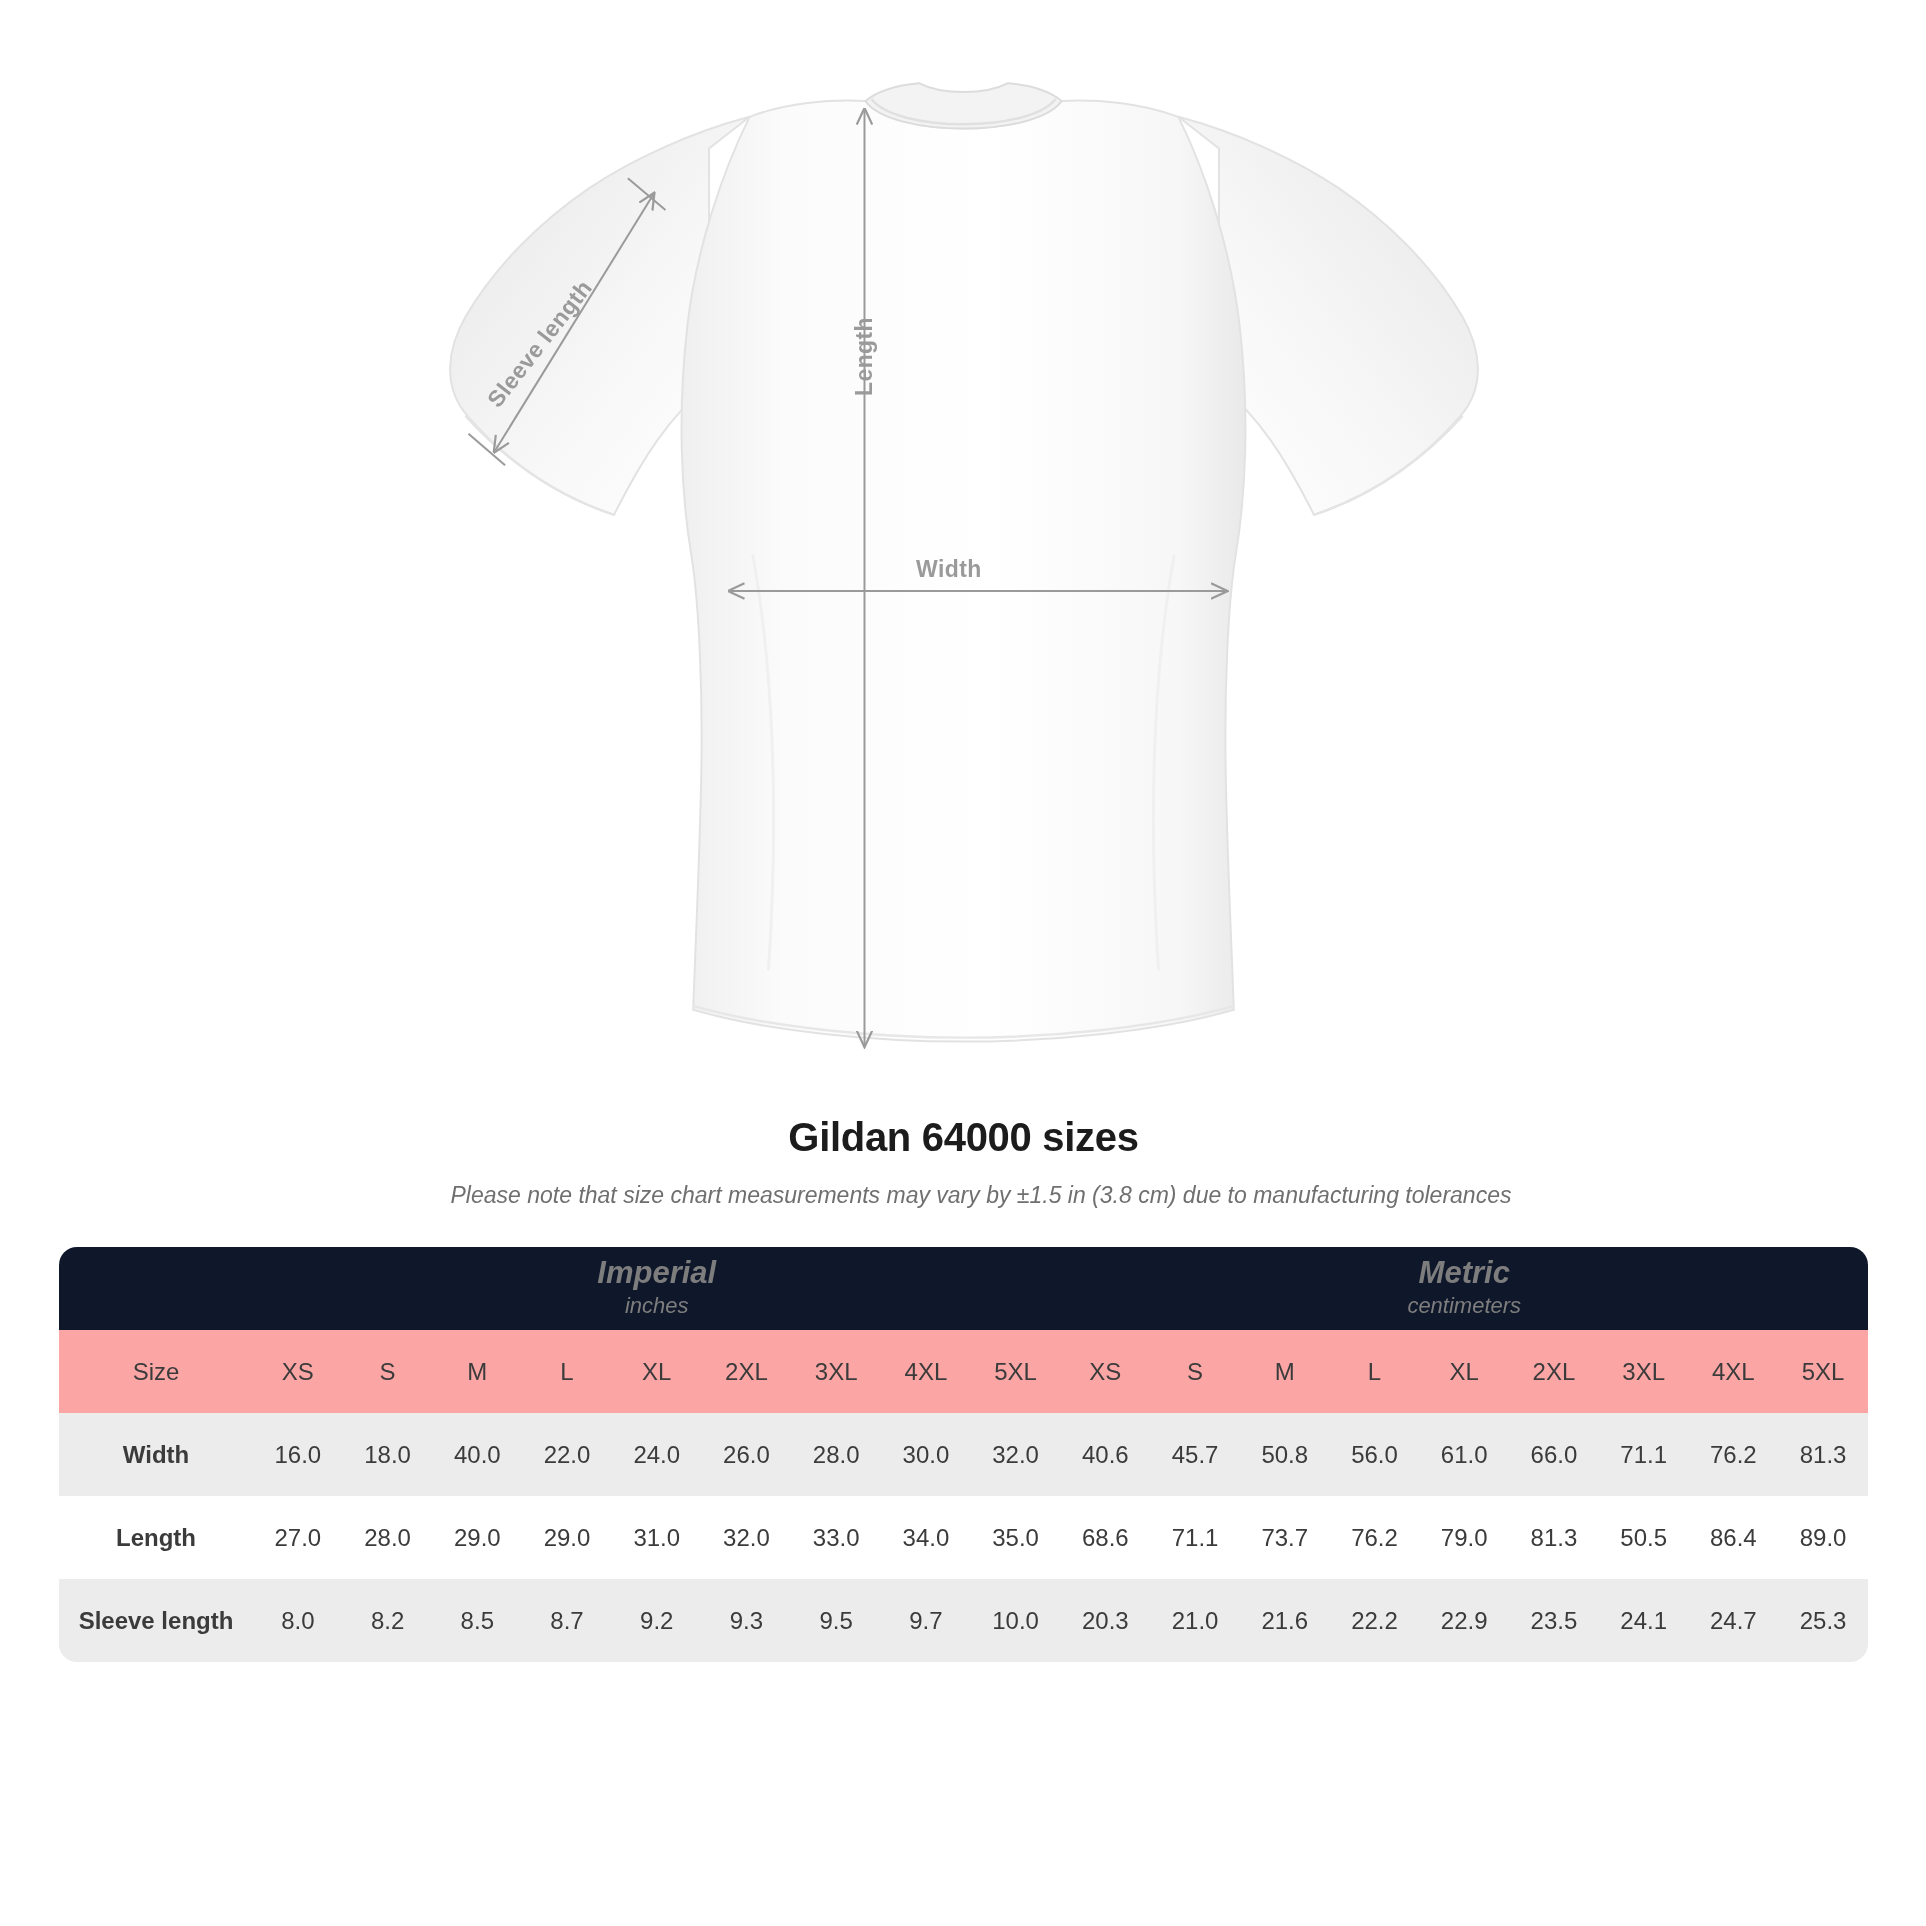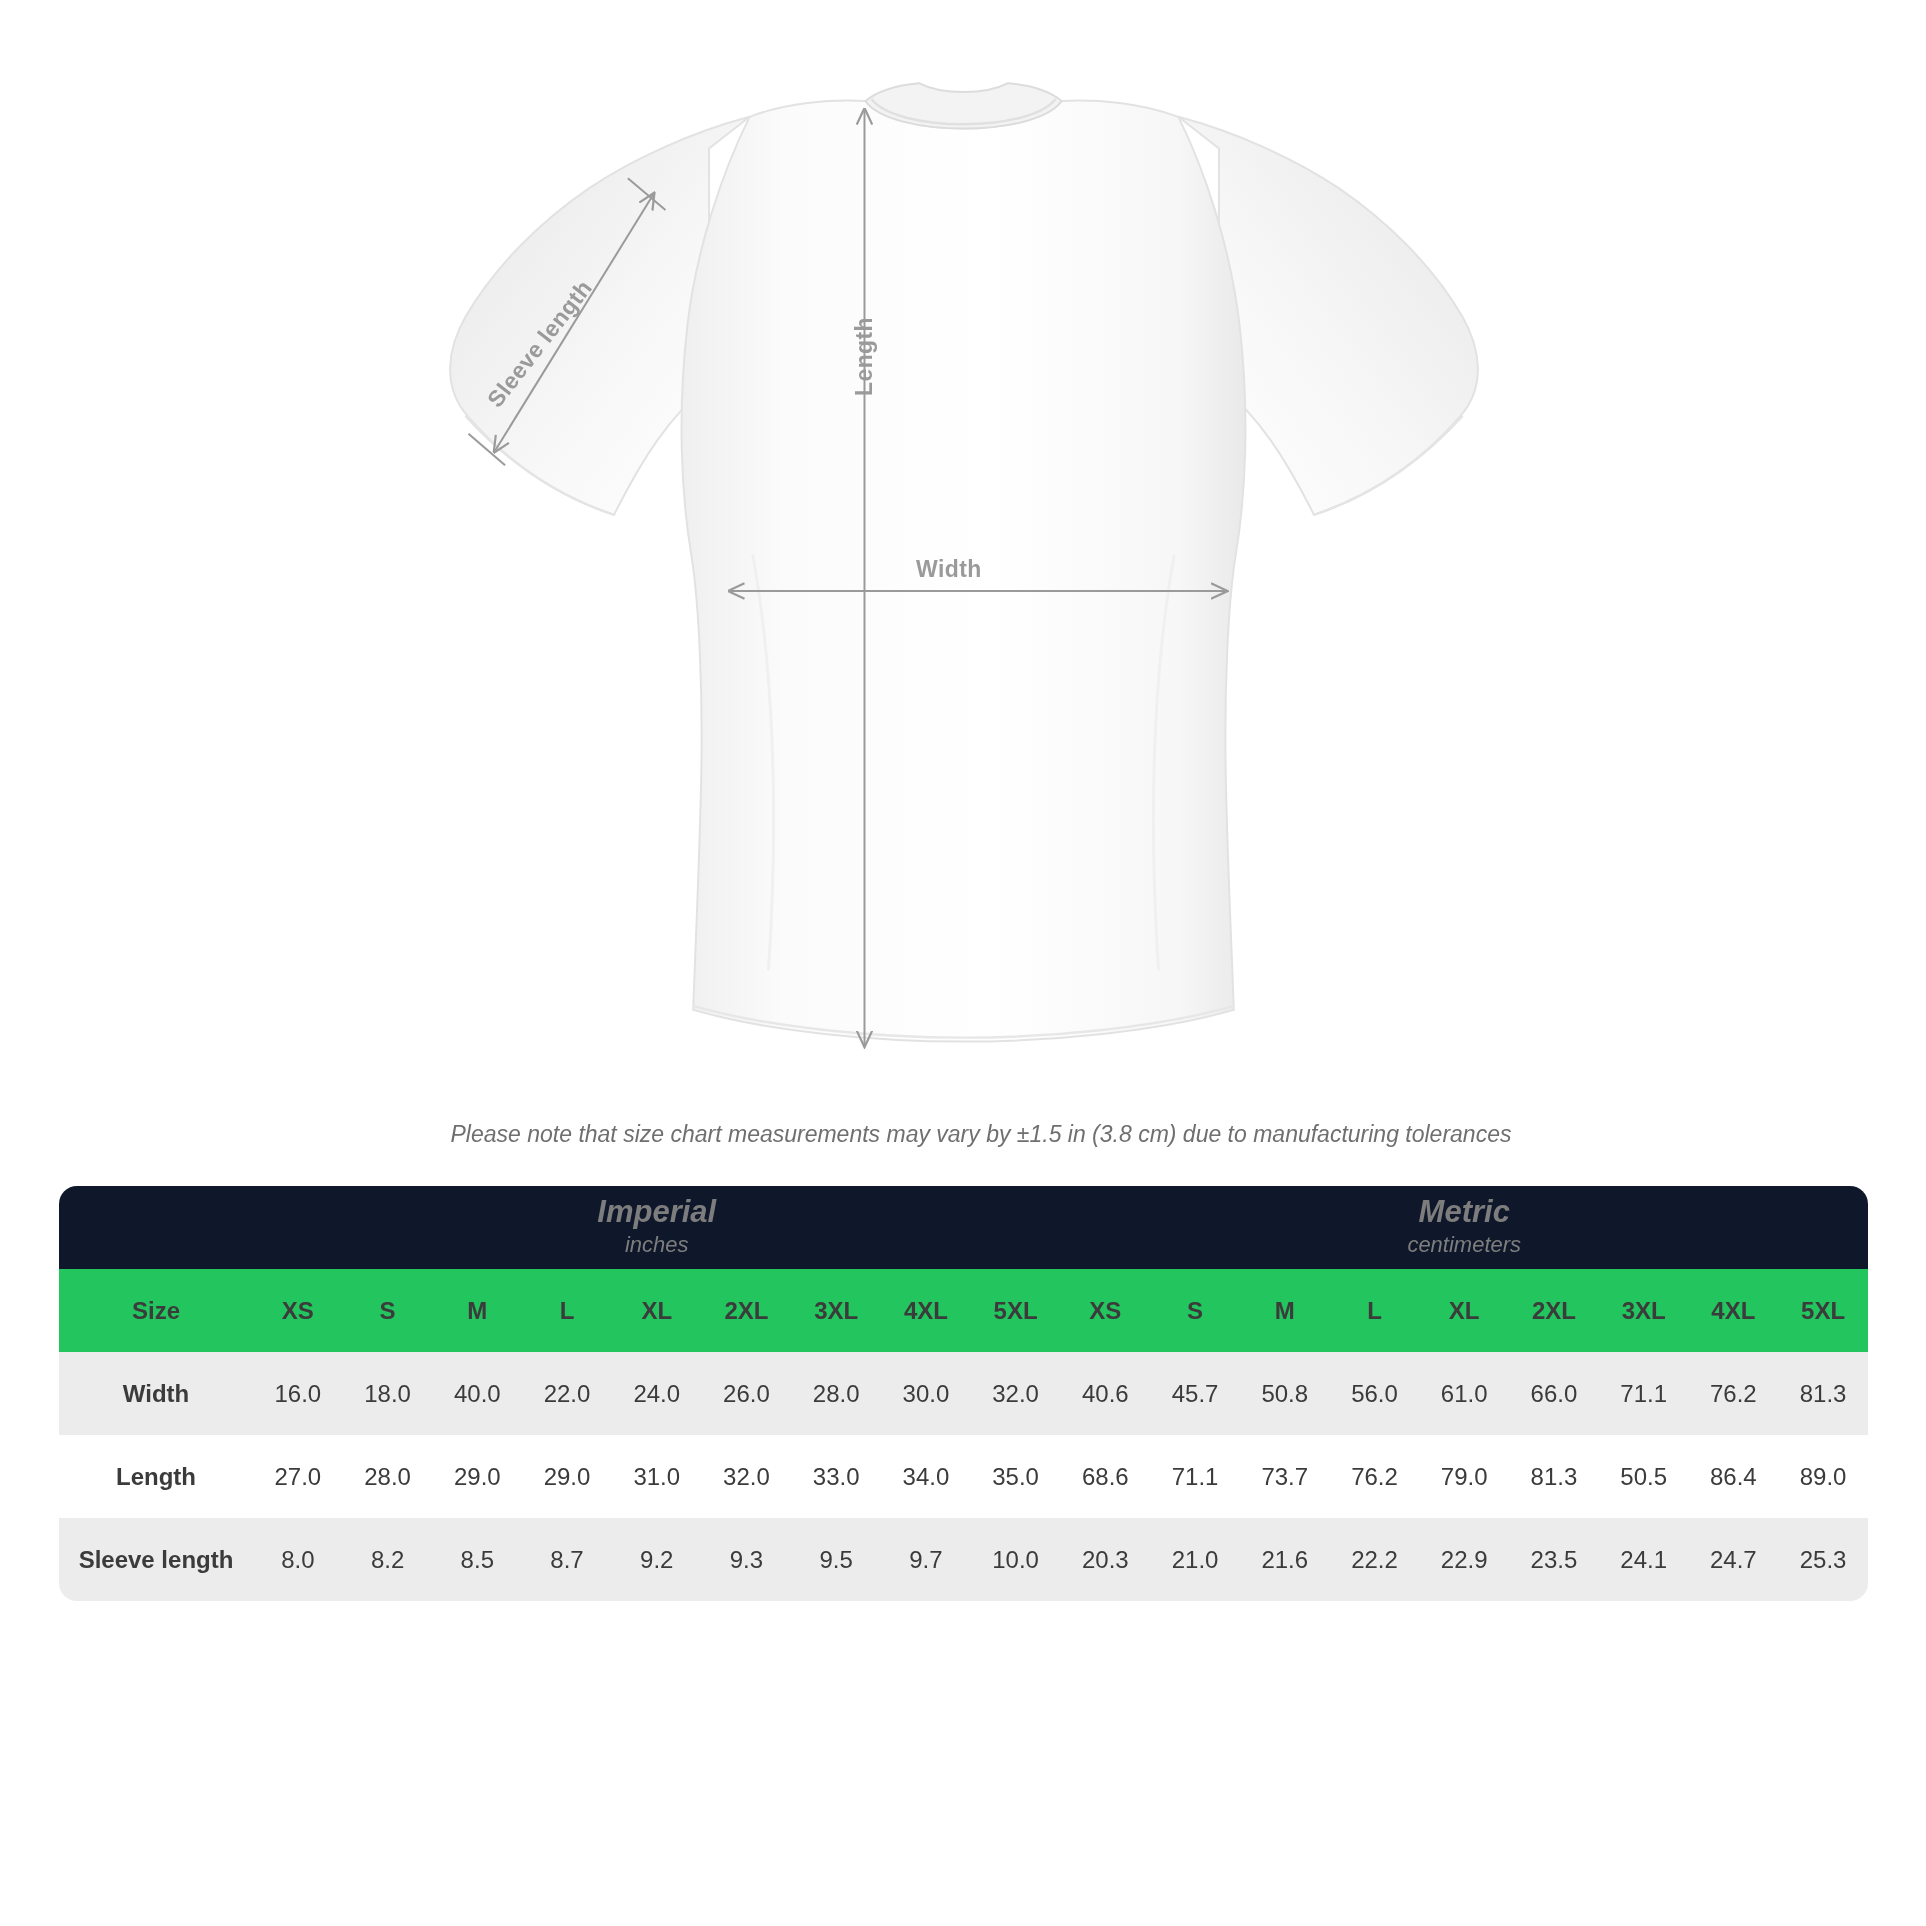--- a/index.html
+++ b/index.html
@@ -113,22 +113,22 @@
     font-style: italic;
     color: #7d7d7d;
     line-height: 1.45;
   }
   .rowhead {
     font-weight: bold;
     color: #555555;
     font-size: 25px;
   }
   .size-row td {
-    background: #22c55e;
-    font-weight: bold;
+    background: #fca5a5;
+    font-weight: normal;
     color: #565656;
     font-size: 25px;
     height: 95px;
   }
   .data-row.odd td { background: #ececec; }
   .data-row.even td { background: #ffffff; }
   .data-row td { height: 95px; }
   .label-col { width: 194px; }
 
   
@@ -205,20 +205,21 @@
         <line x1="634" y1="180" x2="672" y2="212" stroke="#9a9a9a" stroke-width="2"></line>
       </g>
     </svg>
 
     <div class="dim-label width-label">Width</div>
     <div class="dim-label length-label">Length</div>
     <div class="dim-label sleeve-label">Sleeve length</div>
   </div>
 
   <div class="title-block">
+    <h1 class="chart-title">Gildan 64000 sizes</h1>
     <div class="chart-note">Please note that size chart measurements may vary by ±1.5 in (3.8 cm) due to manufacturing tolerances</div>
   </div>
 
   <div class="table-wrap">
     <table class="size-table">
       <colgroup>
         <col class="label-col">
         <col span="18">
       </colgroup>
       <tbody>

